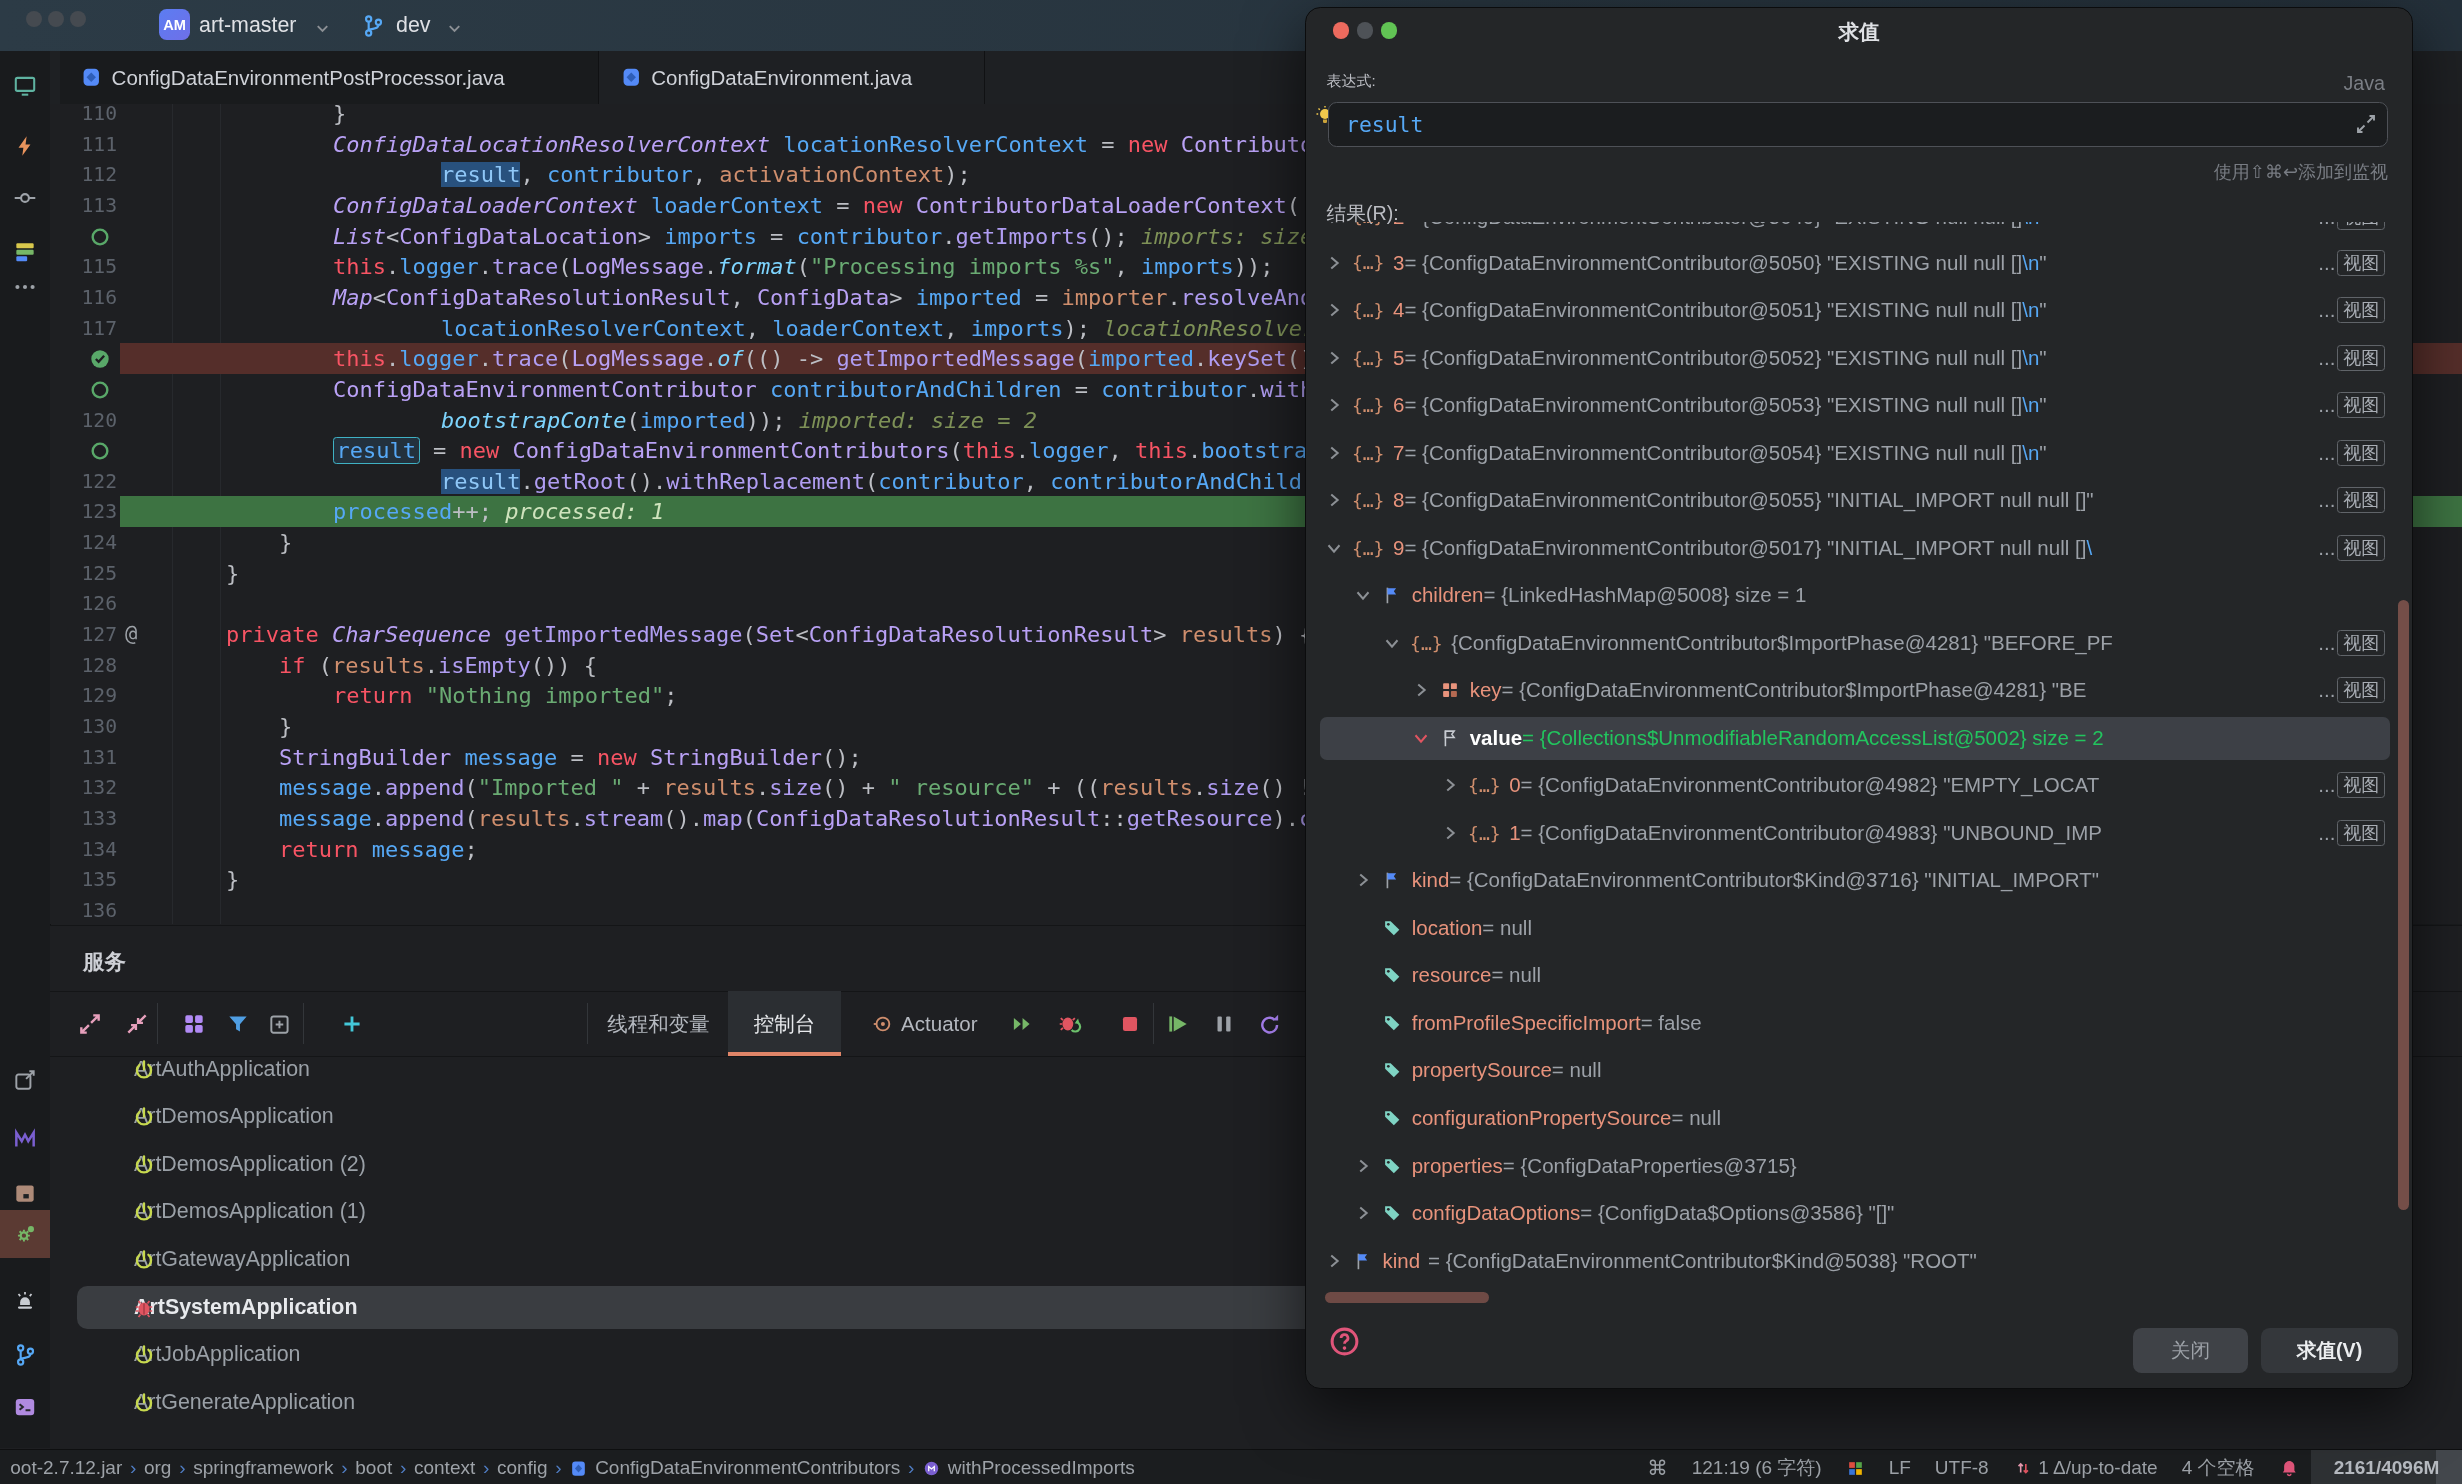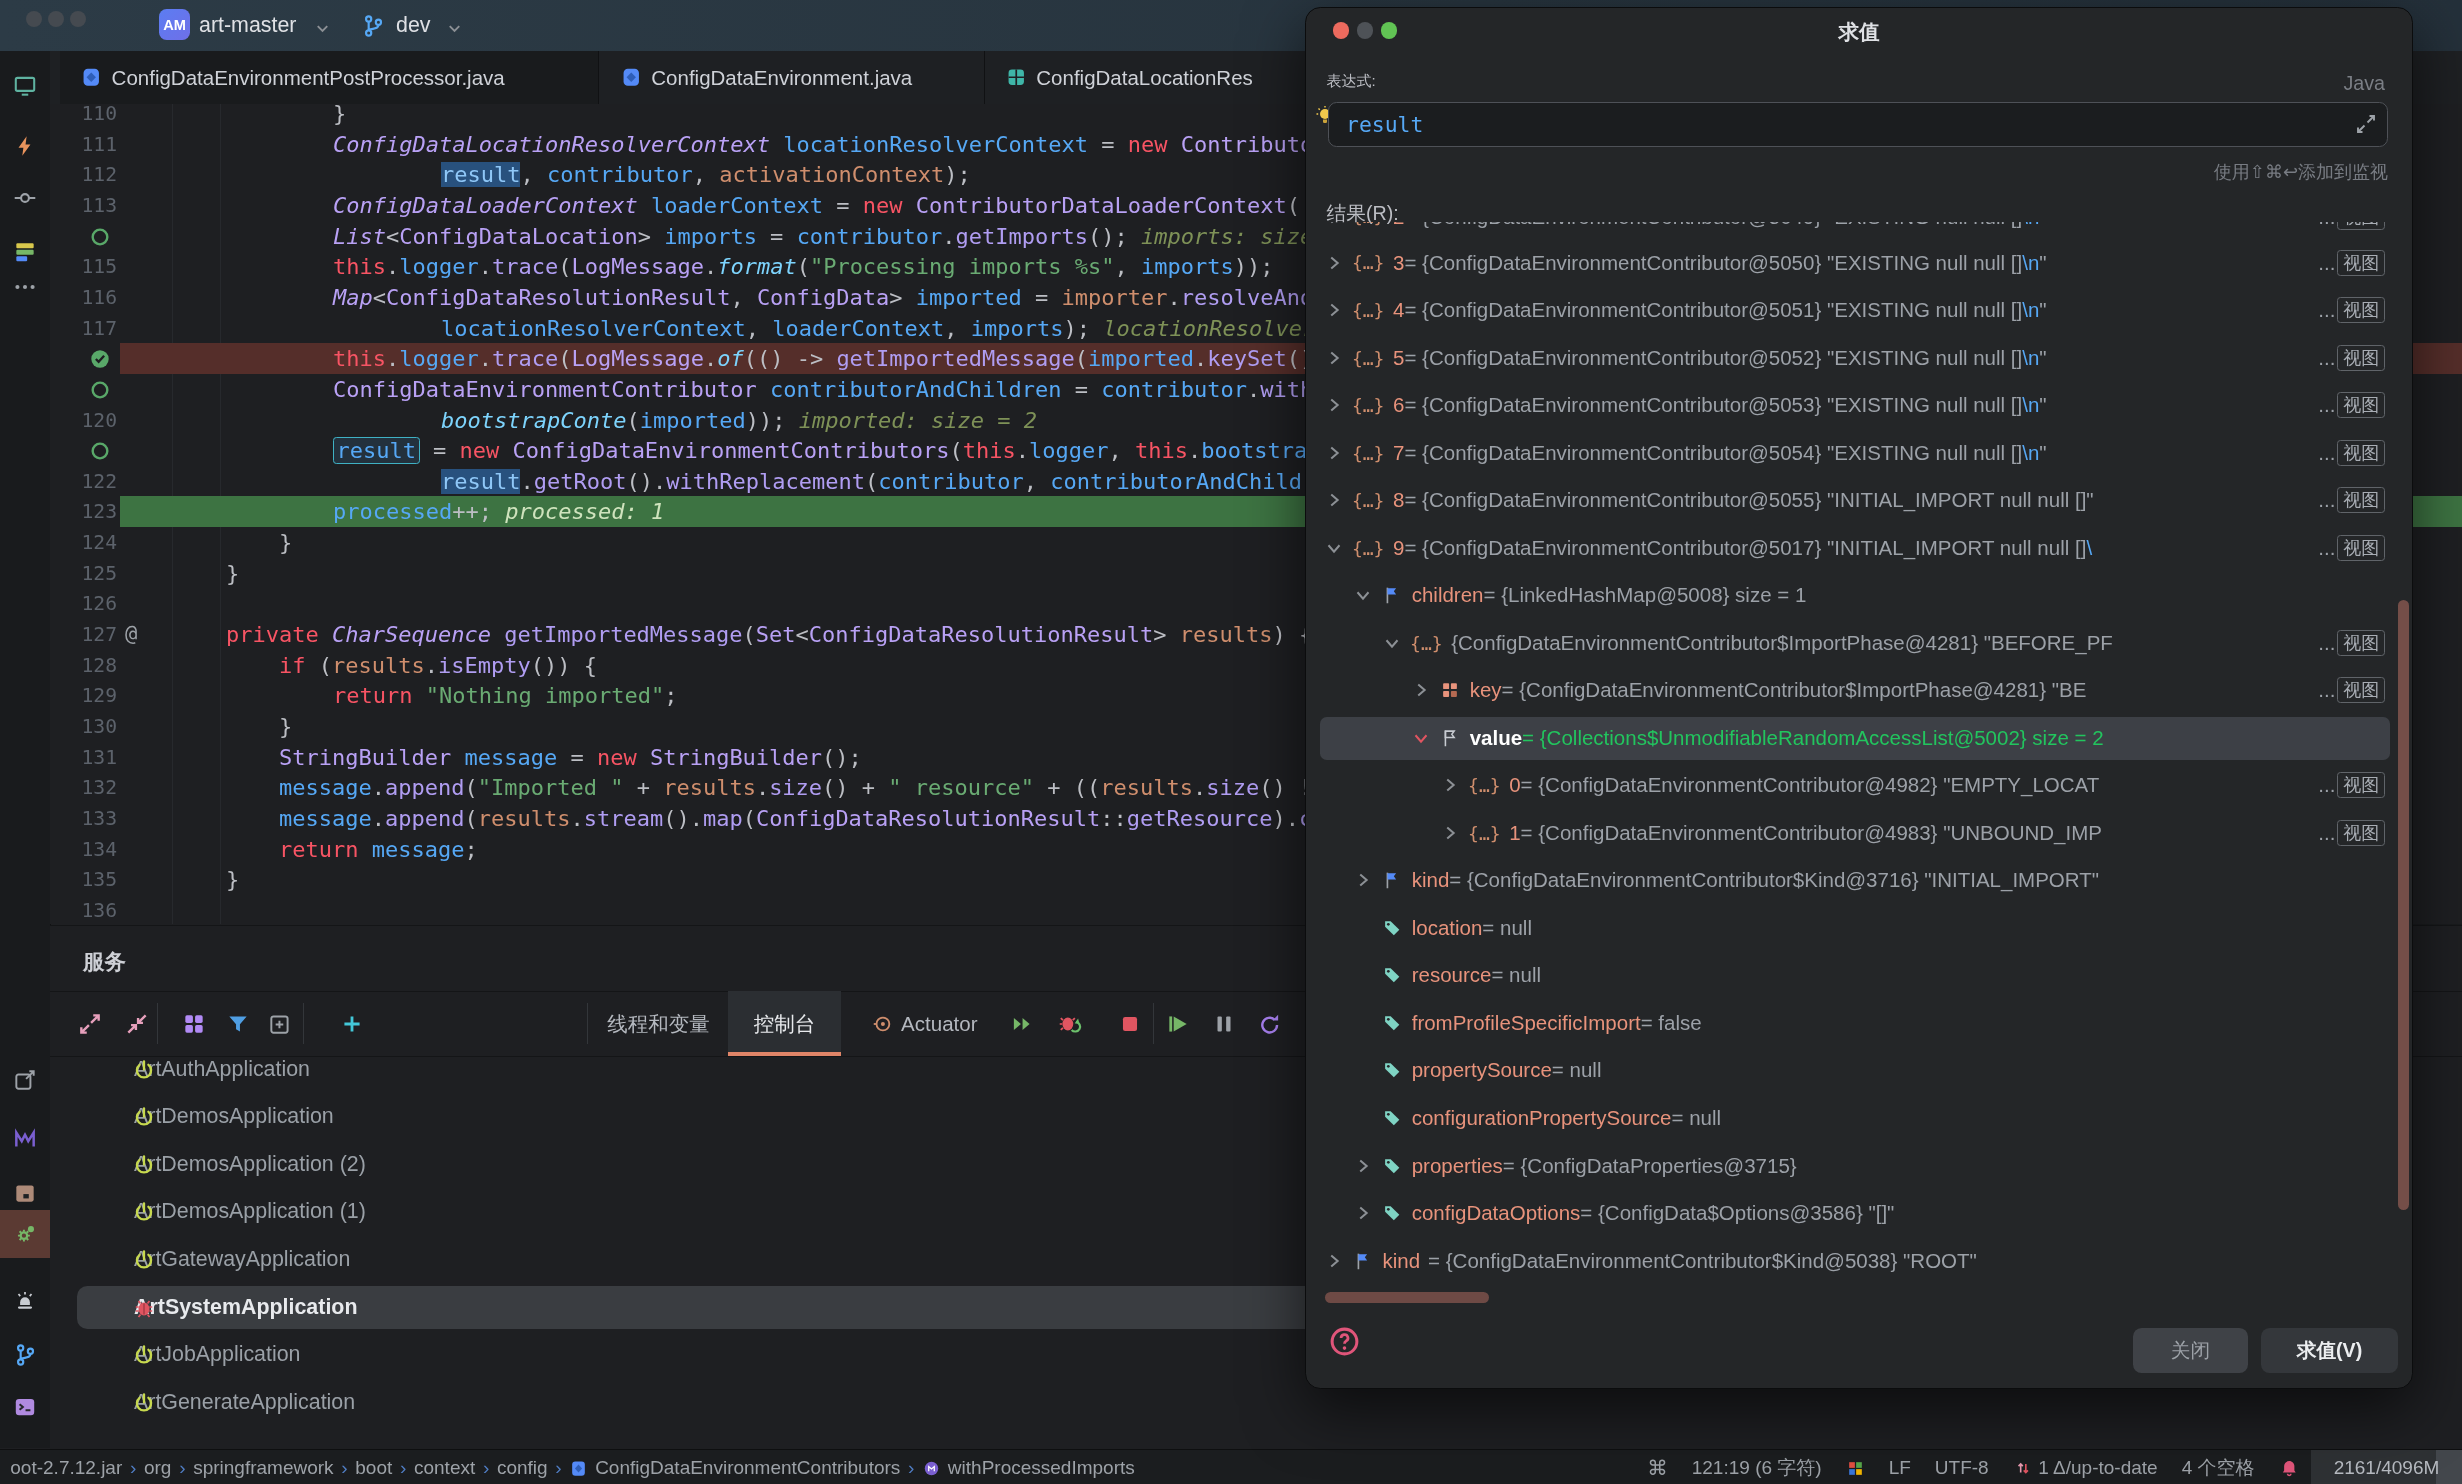--- a/index.html
+++ b/index.html
@@ -68,21 +68,21 @@
 
   
   #statusbar{left:0;top:1449px;width:2462px;height:36px;background:#1b1d1f;border-top:0.9px solid #0e0f10;
              display:flex;align-items:center;}
   #crumbs{display:flex;align-items:center;padding-left:10.3px;font-size:19px;color:#9da2a8;white-space:nowrap;}
   #crumbs .sep{color:#4f7cc2;padding:0 7.7px;font-size:19px;}
   #statusright{margin-left:auto;display:flex;align-items:center;gap:0;font-size:19px;color:#9da2a8;}
   .st-item{display:flex;align-items:center;gap:5.1px;padding:0 12px;white-space:nowrap;}
   #memblock{position:relative;width:151px;height:36px;background:#2e3134;display:flex;align-items:center;justify-content:center;color:#b6bac0;}
   #memband{position:absolute;right:0;top:0;width:26px;height:36px;background:#43474c;}
-  #memtext{position:relative;z-index:1;}
+  #memtext{position:relative;z-index:1;font-weight:bold;}
 
   
   #dialog{left:1305px;top:6.8px;width:1106px;height:1380px;background:#242628;border:0.9px solid #0b0c0d;
           border-radius:15.4px;box-shadow:0 20.5px 60px rgba(0,0,0,.6);z-index:50;}
   .dlight{position:absolute;top:14.6px;width:16.3px;height:16.3px;border-radius:50%;}
   #dlg-title{position:absolute;left:0;top:10.3px;width:100%;text-align:center;font-size:20.5px;font-weight:600;color:#dfe1e5;}
   #expr-label{position:absolute;left:20.5px;top:64px;font-size:15px;color:#bcbec4;}
   #lang-label{position:absolute;right:27px;top:64px;font-size:19.7px;color:#7a7e85;}
   #bulb{position:absolute;left:6.8px;top:96px;width:24px;height:24px;}
   #expr-input{position:absolute;left:22px;top:94px;width:1060px;height:45px;box-sizing:border-box;
@@ -281,29 +281,20 @@
       </div>
       <div class="etab" style="left: 550px; width: 385px;">
         <span class="ic" style="height: 20.5px; width: 20.5px;">
           <svg width="20.5" height="20.5" viewBox="0 0 24 24">
             <rect x="3" y="2" width="18" height="20" rx="5" fill="#548af7"></rect>
             <path d="M12 6.5L17.5 12 12 17.5 6.5 12z" fill="#2e5eb8"></path>
           </svg>
         </span>
         <span>ConfigDataEnvironment.java</span>
       </div>
-      <div class="etab" style="left: 935px; width: 370px;">
-        <span class="ic" style="height: 20.5px; width: 20.5px;">
-          <svg width="20.5" height="20.5" viewBox="0 0 24 24">
-            <rect x="3" y="3" width="18" height="18" rx="4" fill="#3fb6a8"></rect>
-            <path d="M12 3v18M3 12h18" stroke="#1e2023" stroke-width="2"></path>
-          </svg>
-        </span>
-        <span>ConfigDataLocationRes</span>
-      </div>
     </div>
 
   <div id="editor" class="abs">
       <div class="abs gutsep" style="left: 122px;"></div>
       <div class="abs gutsep" style="left: 170px;"></div>
       <div class="cline" style="top: -6px;"><span class="lnum">110</span><span class="ctext" style="padding-left: 283px; display: inline-block;"><span class="tk-pln">}</span></span></div>
       <div class="cline" style="top: 25px;"><span class="lnum">111</span><span class="ctext" style="padding-left: 283px; display: inline-block;"><span class="tk-typei">ConfigDataLocationResolverContext</span><span class="tk-pln"> </span><span class="tk-var">locationResolverContext</span><span class="tk-pln"> = </span><span class="tk-kw">new</span><span class="tk-pln"> </span><span class="tk-type">ContributorConfi</span></span></div>
       <div class="cline" style="top: 55px;"><span class="lnum">112</span><span class="ctext" style="padding-left: 391px; display: inline-block;"><span class="tk-varsel">result</span><span class="tk-pln">, </span><span class="tk-var">contributor</span><span class="tk-pln">, </span><span class="tk-param">activationContext</span><span class="tk-pln">);</span></span></div>
       <div class="cline" style="top: 86px;"><span class="lnum">113</span><span class="ctext" style="padding-left: 283px; display: inline-block;"><span class="tk-typei">ConfigDataLoaderContext</span><span class="tk-pln"> </span><span class="tk-var">loaderContext</span><span class="tk-pln"> = </span><span class="tk-kw">new</span><span class="tk-pln"> </span><span class="tk-type">ContributorDataLoaderContext</span><span class="tk-pln">( </span><span class="tk-chip">contribu</span></span></div>
       <div class="cline" style="top: 117px;"><div class="gicon"><span class="ic" style="height: 22px; width: 22px;">

